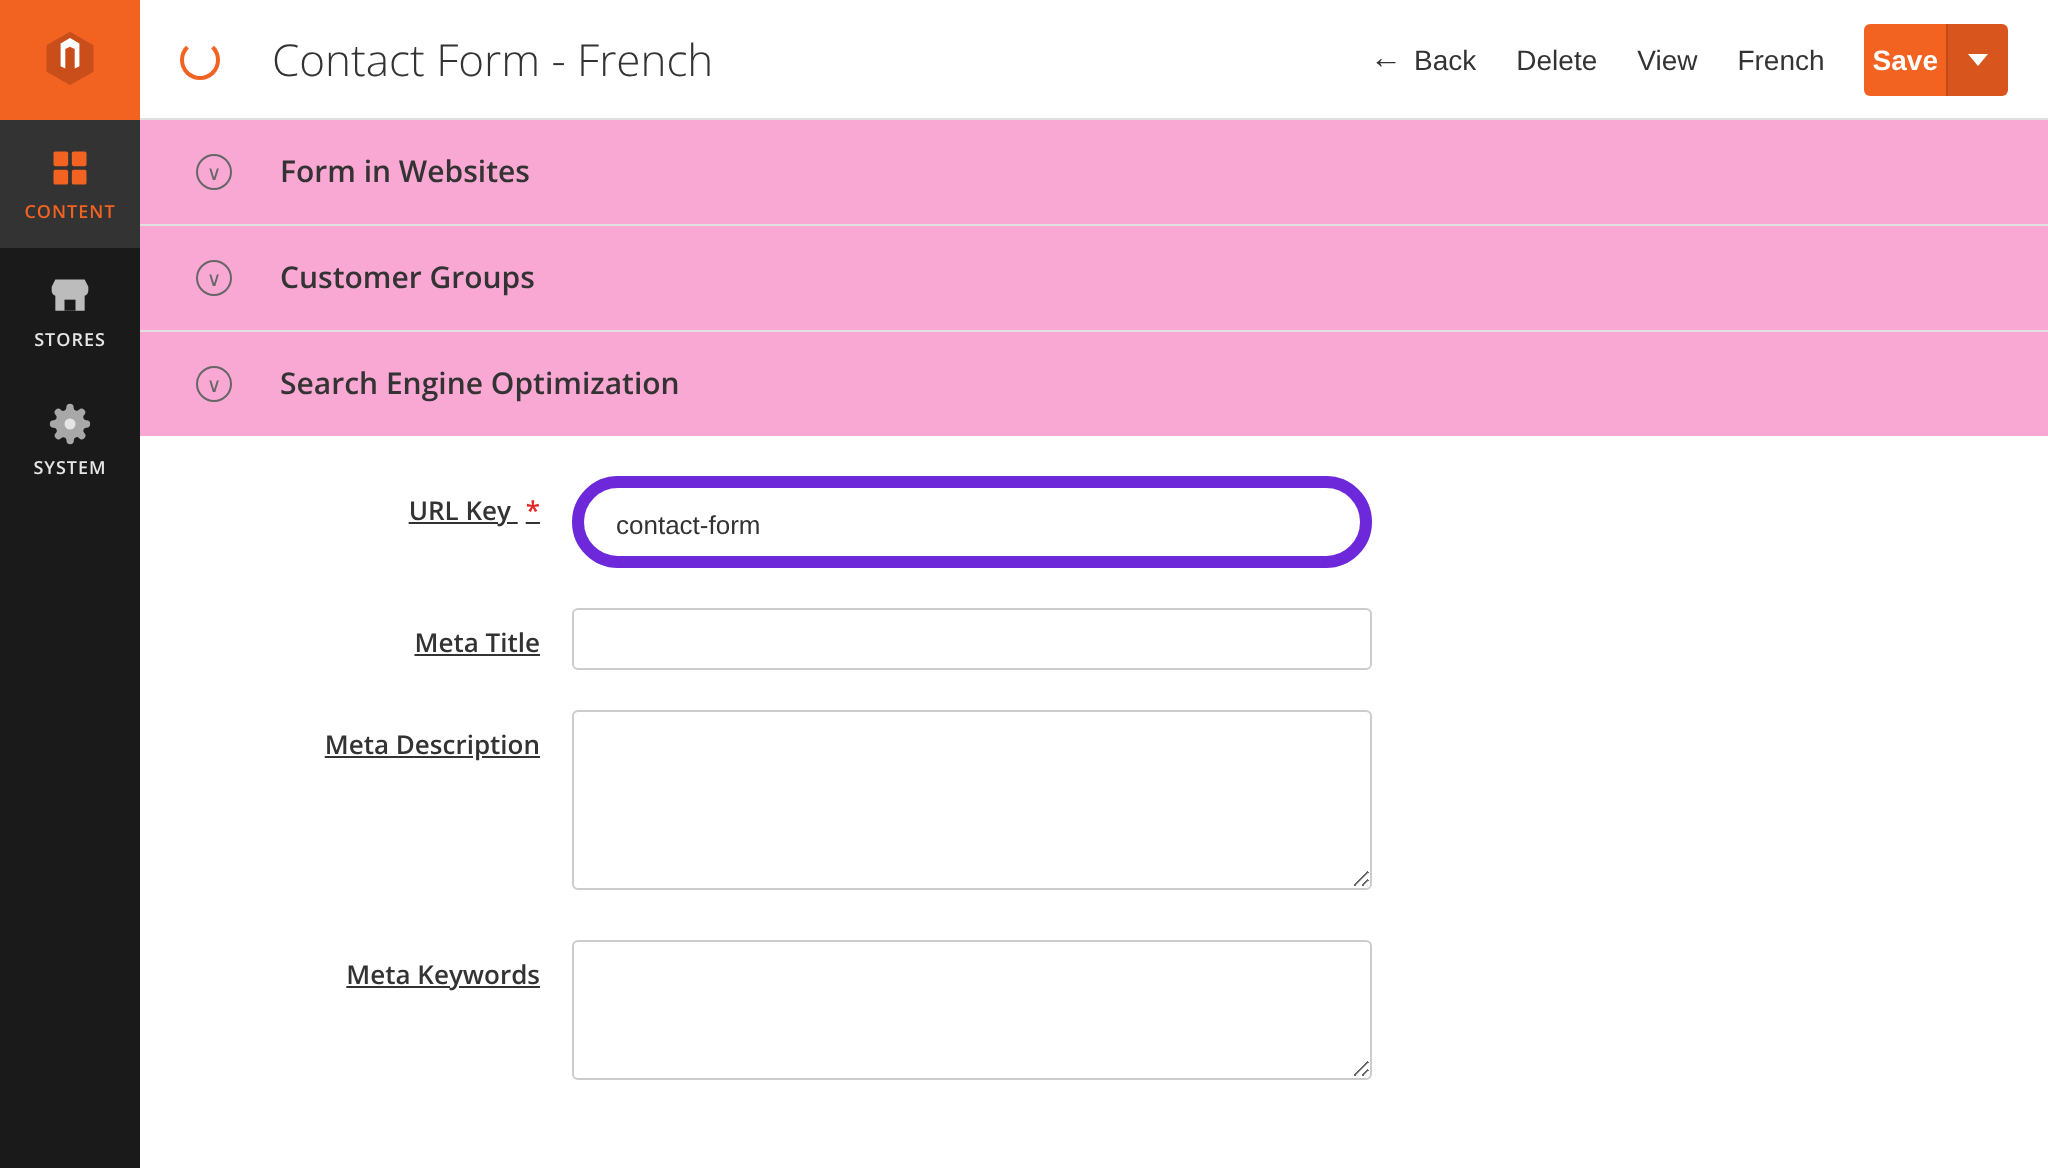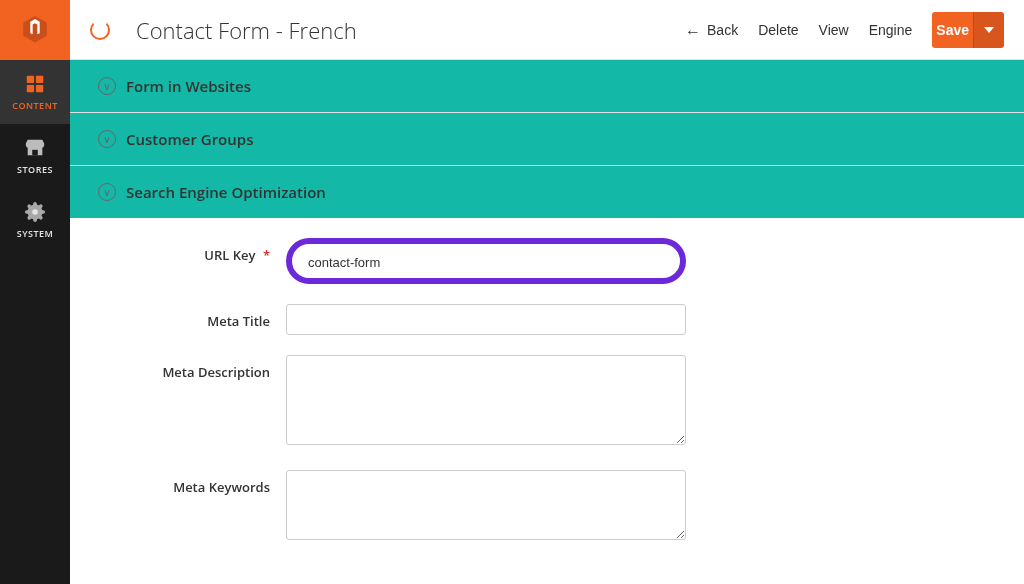--- a/index.html
+++ b/index.html
@@ -164,24 +164,24 @@
     }
 
     
     .accordion-section {
       border-bottom: 1px solid #e0e0e0;
     }
 
     .accordion-header {
       display: flex;
       align-items: center;
-      gap: 10px;
+      gap: 24px;
       padding: 16px 28px;
       cursor: pointer;
-      background: #14b8a6;
+      background: #f9a8d4;
     }
 
     .accordion-icon {
       width: 18px;
       height: 18px;
       border: 1.5px solid #666;
       border-radius: 50%;
       display: flex;
       align-items: center;
       justify-content: center;
@@ -214,20 +214,21 @@
     }
 
     .form-label {
       width: 160px;
       font-size: 13px;
       font-weight: 600;
       color: #333;
       text-align: right;
       padding-top: 8px;
       flex-shrink: 0;
+      text-decoration: underline;
     }
 
     .required-star {
       color: #e22626;
       margin-left: 4px;
     }
 
     .form-field-wrap {
       flex: 1;
       max-width: 400px;
@@ -327,21 +328,21 @@
         <span class="back-arrow">←</span>
         <span>Back</span>
       </button>
       <button class="header-btn">
         <span>Delete</span>
       </button>
       <button class="header-btn">
         <span>View</span>
       </button>
       <button class="header-btn">
-        <span>Engine</span>
+        <span>French</span>
       </button>
       <div class="save-btn-group">
         <button class="save-btn">Save</button>
         <button class="save-dropdown">
           <svg width="10" height="6" viewBox="0 0 10 6" fill="white">
             <path d="M0 0l5 6 5-6z"></path>
           </svg>
         </button>
       </div>
     </div>

